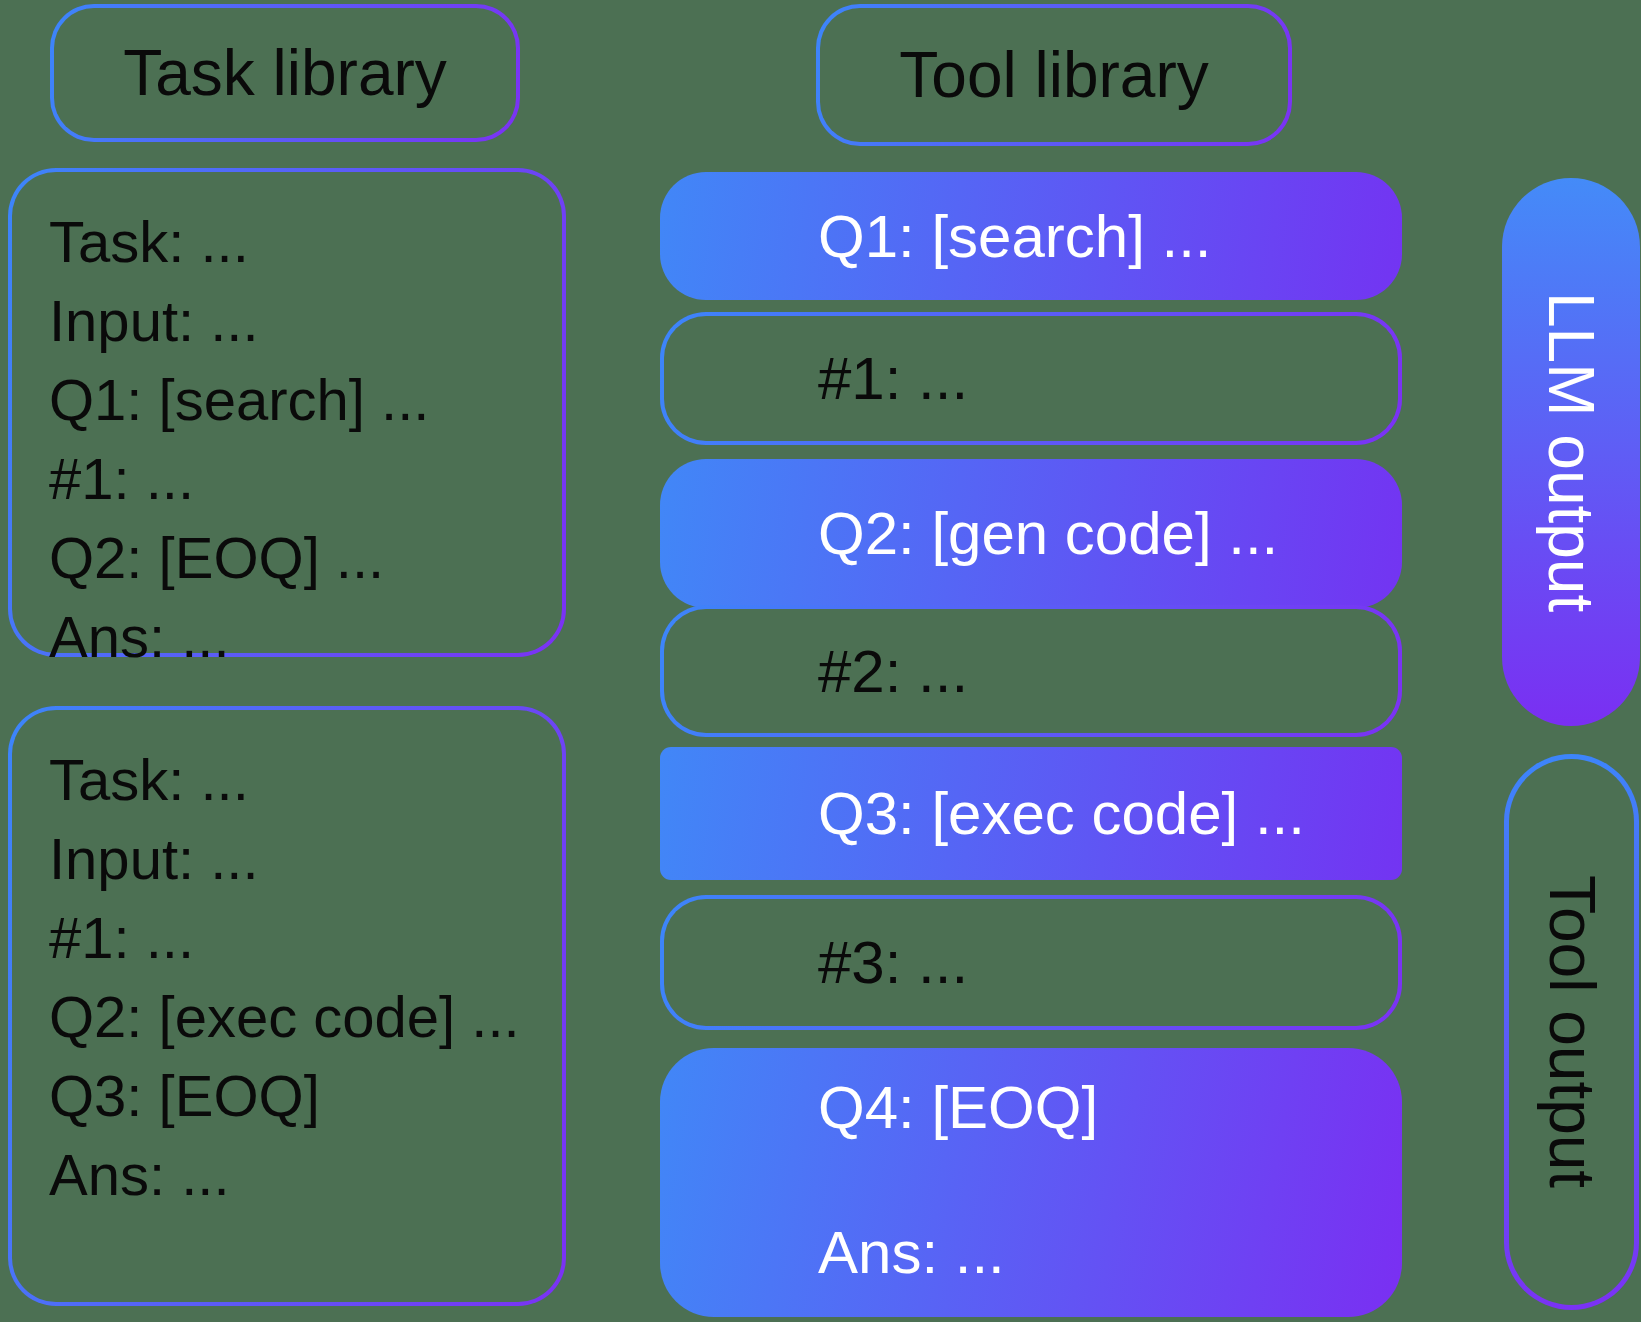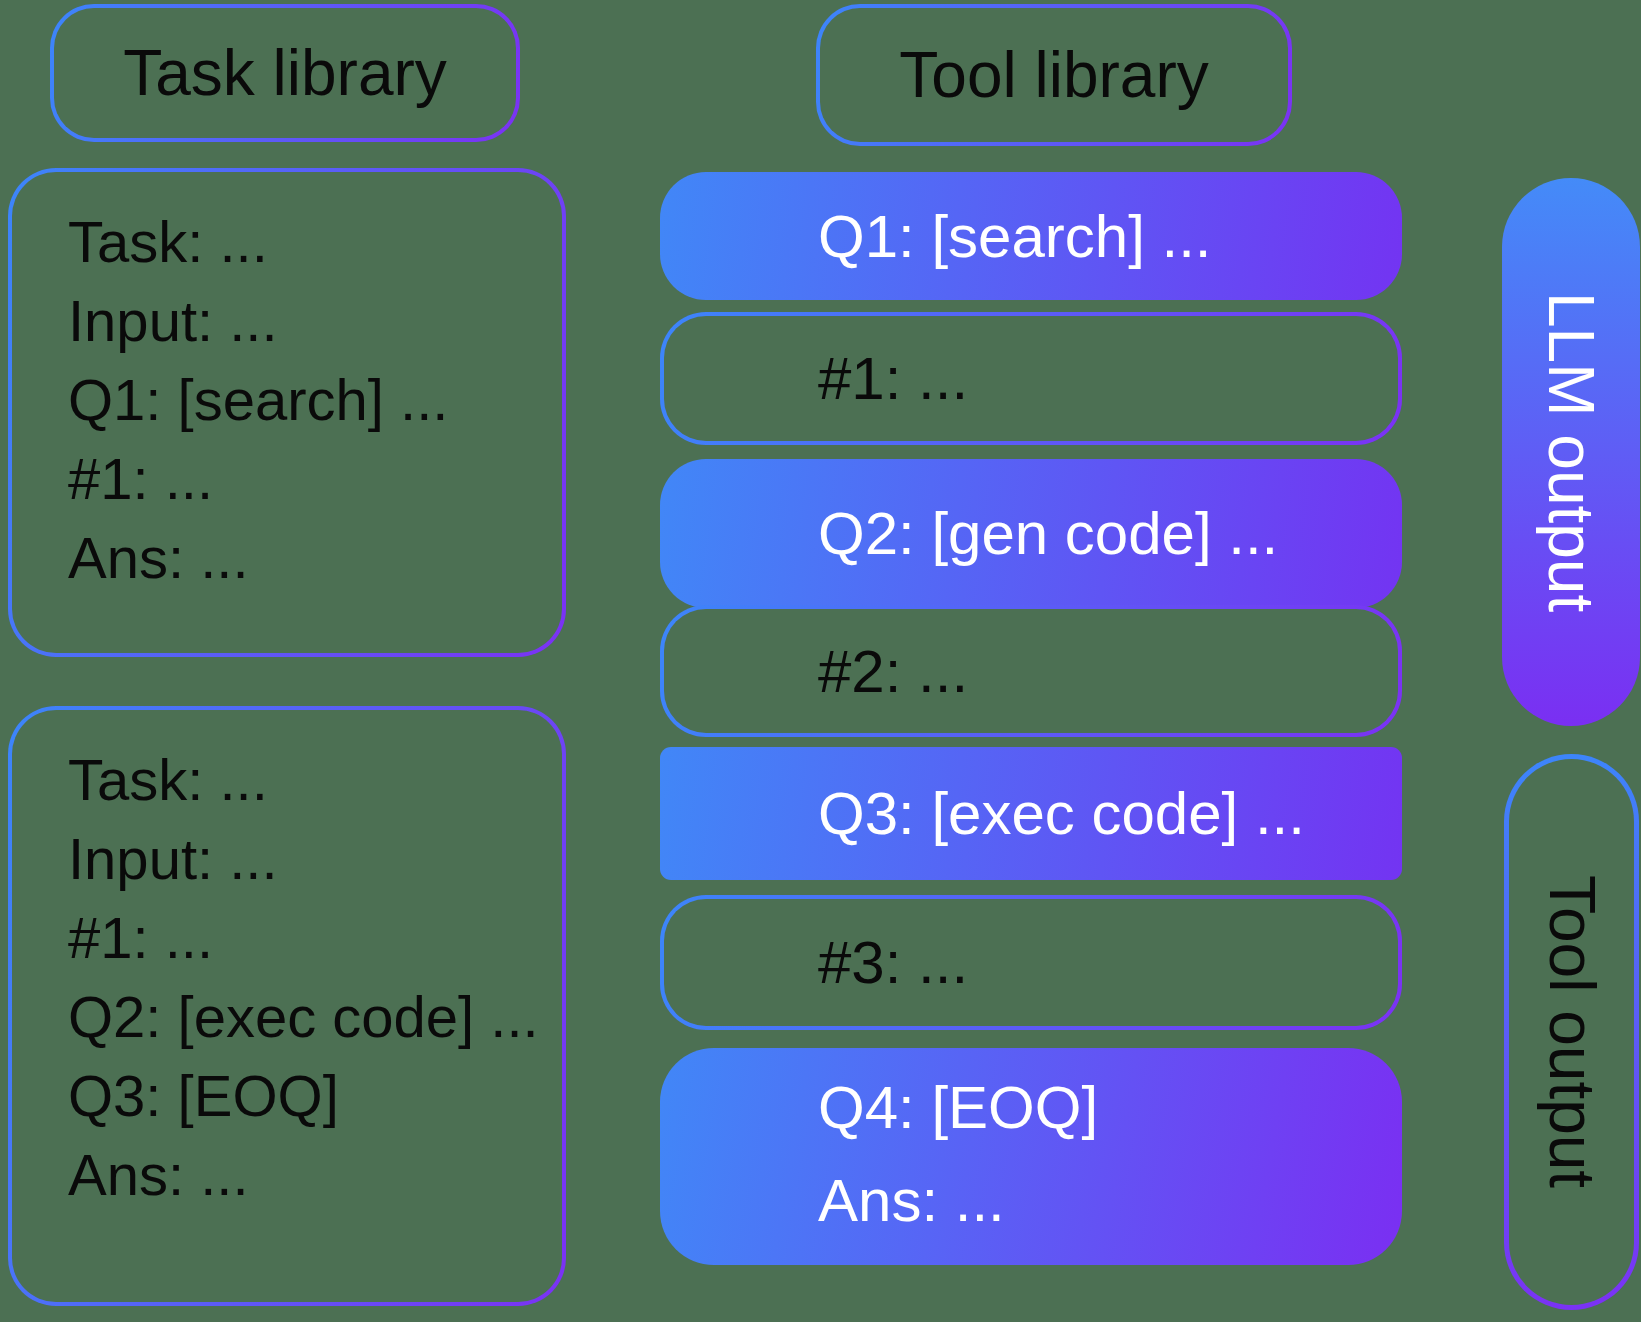--- a/index.html
+++ b/index.html
@@ -40,21 +40,21 @@
     color: #0a0a0a;
     white-space: nowrap;
   }
   #task-lib-hdr { left: 50px;  top: 4px; width: 470px; height: 138px; border-radius: 44px; }
   #tool-lib-hdr { left: 816px; top: 4px; width: 476px; height: 142px; border-radius: 44px; align-items: center; }
 
   .task-box {
     left: 8px;
     width: 558px;
     border-radius: 48px;
-    padding: 30px 16px 0 56px;
+    padding: 30px 16px 0 37px;
   }
   #task-box-1 { top: 168px; height: 489px; }
   #task-box-2 { top: 706px; height: 600px; }
   .tline {
     font-size: 58px;
     line-height: 79px;
     color: #0a0a0a;
     white-space: nowrap;
   }
 
@@ -70,21 +70,21 @@
   }
   .step.outline { padding-left: 154px; } 
   #step-q1 { top: 172px;  height: 128px; }
   #step-h1 { top: 312px;  height: 133px; }
   #step-q2 { top: 459px;  height: 149px; text-align: right; }
   #step-h2 { top: 605px;  height: 132px; }
   #step-q3 { top: 747px;  height: 133px; border-radius: 11px; }
   #step-h3 { top: 895px;  height: 135px; }
   #step-q4 {
     top: 1048px;
-    height: 217px;
+    height: 269px;
     border-radius: 54px;
     flex-direction: column;
     align-items: flex-start;
     justify-content: space-between;
     padding: 25px 0 30px 158px;
     background: linear-gradient(100deg, #4187f7 0%, #7a2ff2 100%);
   }
 
   .vpill {
     display: flex;
@@ -119,20 +119,21 @@
 
   <div class="box outline hdr" id="task-lib-hdr">
     <span>Task library</span>
   </div>
 
   <div class="box outline task-box" id="task-box-1">
     <div class="tline">Task: ...</div>
     <div class="tline">Input: ...</div>
     <div class="tline">Q1: [search] ...</div>
     <div class="tline">#1: ...</div>
+    <div class="tline">Q2: [EOQ] ...</div>
     <div class="tline">Ans: ...</div>
   </div>
 
   <div class="box outline task-box" id="task-box-2">
     <div class="tline">Task: ...</div>
     <div class="tline">Input: ...</div>
     <div class="tline">#1: ...</div>
     <div class="tline">Q2: [exec code] ...</div>
     <div class="tline">Q3: [EOQ]</div>
     <div class="tline">Ans: ...</div>

